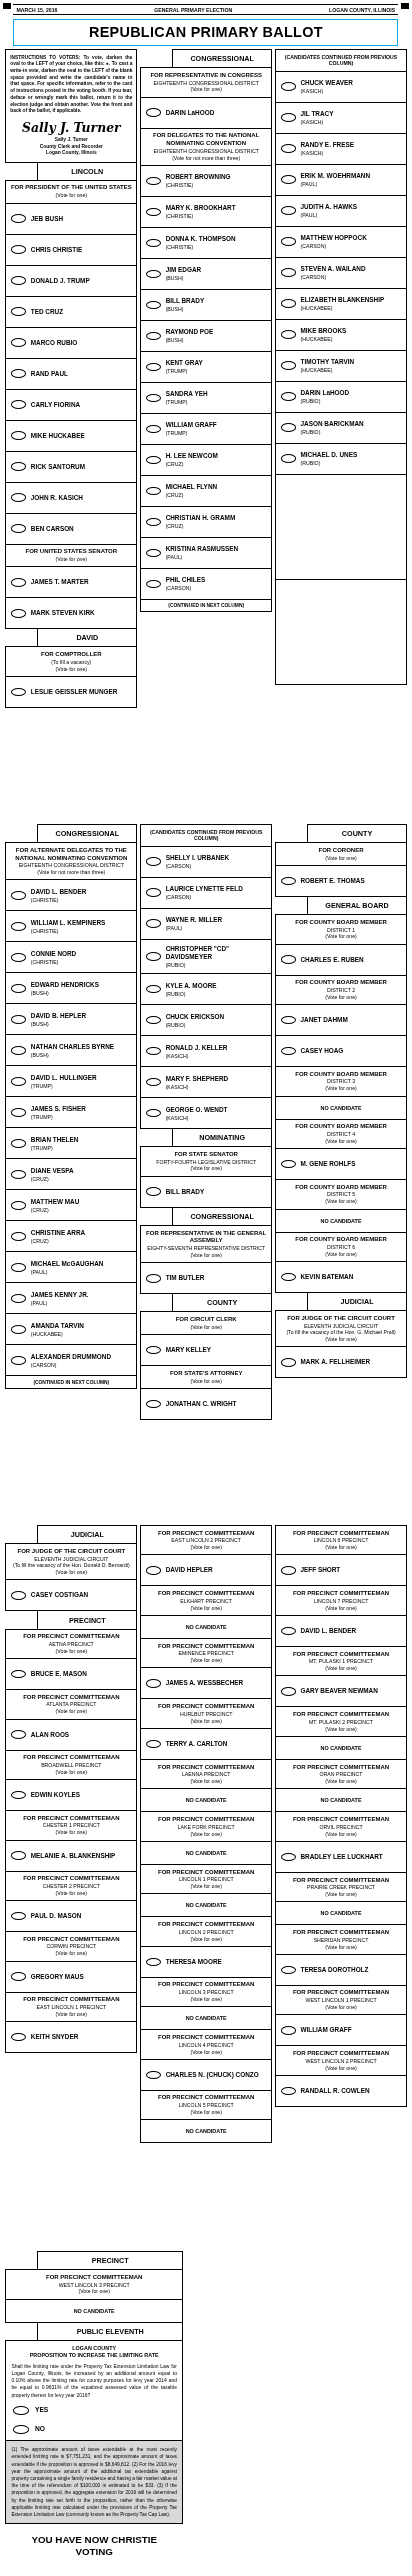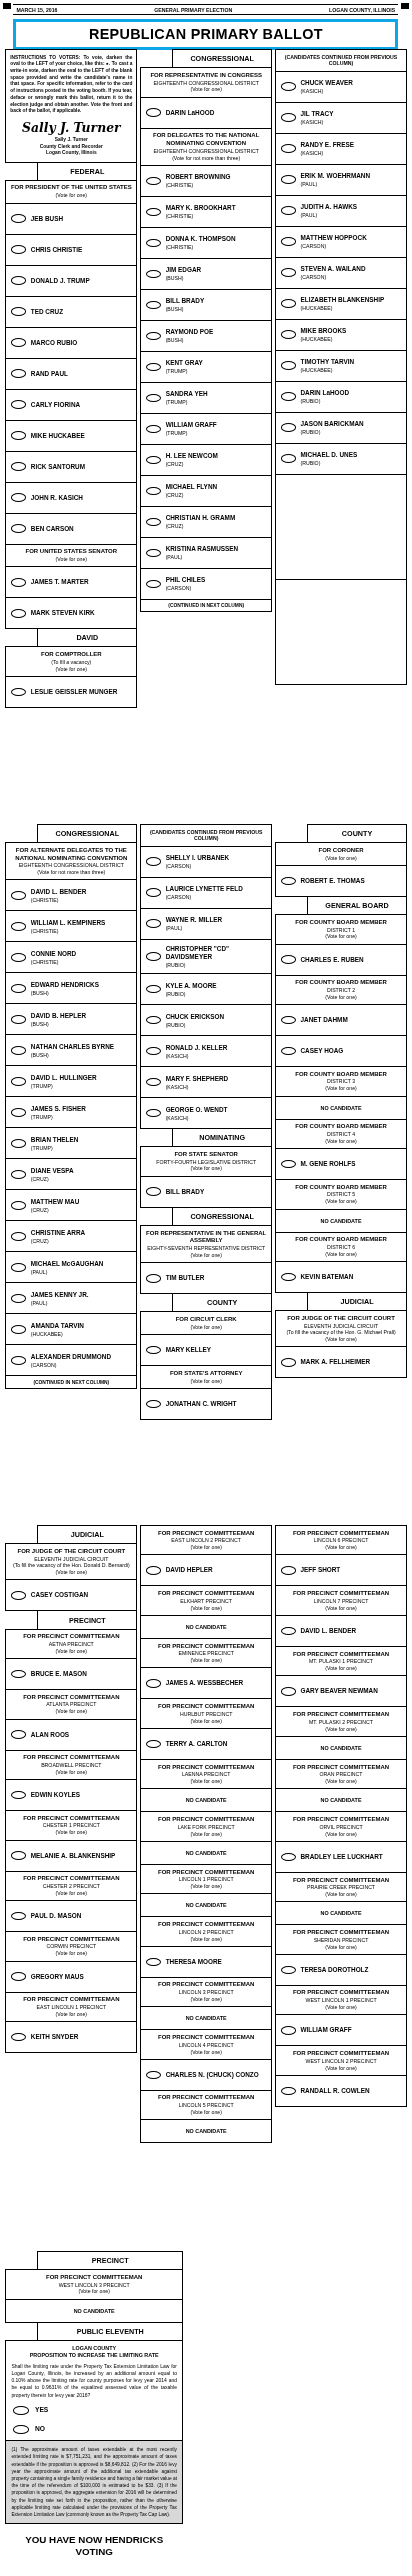--- a/index.html
+++ b/index.html
@@ -4,21 +4,21 @@
 <style>
   html,body{margin:0;padding:0;background:#ffffff;}
   .page{position:relative;width:412px;height:3791px;background:#fff;overflow:hidden;
         font-family:"Liberation Sans",sans-serif;color:#000;}
   .mark{position:absolute;width:8.2px;height:5.7px;background:#000;}
   .topstrip{position:absolute;top:4.1px;left:13.4px;width:385px;box-sizing:border-box;
         display:flex;justify-content:space-between;align-items:center;
         font-size:5.2px;font-weight:bold;border-top:0.5px solid #000;border-bottom:0.5px solid #000;
         padding:1.5px 3.1px;}
   .title{position:absolute;top:18.5px;left:13.4px;width:385px;box-sizing:border-box;
-        border:3px solid #0ea5e9;text-align:center;font-size:14.4px;font-weight:bold;
+        border:1px solid #0ea5e9;text-align:center;font-size:14.4px;font-weight:bold;
         padding:4.6px 0;letter-spacing:0.3px;}
   .band{position:absolute;left:5.2px;width:402px;display:flex;align-items:flex-start;gap:2.6px;}
   .band .col{flex:1 1 0;min-width:0;display:flex;flex-direction:column;}
   .band[data-band="3"]{width:178px;}
   .band[data-band="3"] .col{flex:none;width:178px;}
   .box{border:1px solid #000;box-sizing:border-box;background:#fff;}
   .col .box + .box{margin-top:-1px;}
   .sec{font-weight:bold;text-align:center;font-size:7.2px;padding:4.1px 2.1px;margin-left:32px;}
   .off{text-align:center;padding:3.6px 2.6px;}
   .off .t{font-weight:bold;font-size:6px;line-height:1.3;}
@@ -64,21 +64,21 @@
   <div id="bands-root">
       <div class="band" data-band="0" style="top: 49px;">
         <div class="col">
           <div class="box instrbox">
             <div class="instr">INSTRUCTIONS TO VOTERS: To vote, darken the oval to the LEFT of your choice, like this: ●. To cast a write-in vote, darken the oval to the LEFT of the blank space provided and write the candidate's name in that space. For specific information, refer to the card of instructions posted in the voting booth. If you tear, deface or wrongly mark this ballot, return it to the election judge and obtain another. Vote the front and back of the ballot, if applicable.</div>
             <div class="sig">Sally J. Turner</div>
             <div class="clerkline">Sally J. Turner</div>
             <div class="clerkline">County Clerk and Recorder</div>
             <div class="clerkline">Logan County, Illinois</div>
           </div>
-          <div class="box sec">FEDERAL</div>
+          <div class="box sec">LINCOLN</div>
           <div class="box off">
             <div class="t">FOR PRESIDENT OF THE UNITED STATES</div>
             <div class="s">(Vote for one)</div>
           </div>
           <div class="box cand">
             <span class="oval"></span>
             <div class="ctext">
               <div class="cname">JEB BUSH</div>
             </div>
           </div>
@@ -1011,19 +1011,19 @@
             <div class="qopt">
               <span class="oval"></span>
               <div class="cname">YES</div>
             </div>
             <div class="qopt">
               <span class="oval"></span>
               <div class="cname">NO</div>
             </div>
           </div>
           <div class="box noticebox">(1) The approximate amount of taxes extendable at the most recently extended limiting rate is $7,751,231, and the approximate amount of taxes extendable if the proposition is approved is $8,649,812. (2) For the 2016 levy year the approximate amount of the additional tax extendable against property containing a single family residence and having a fair market value at the time of the referendum of $100,000 is estimated to be $33. (3) If the proposition is approved, the aggregate extension for 2016 will be determined by the limiting rate set forth in the proposition, rather than the otherwise applicable limiting rate calculated under the provisions of the Property Tax Extension Limitation Law (commonly known as the Property Tax Cap Law).</div>
-          <div class="done">YOU HAVE NOW HENDRICKS VOTING</div>
+          <div class="done">YOU HAVE NOW CHRISTIE VOTING</div>
         </div>
       </div>
     </div>
 
 </div>
 
 
 </body></html>

